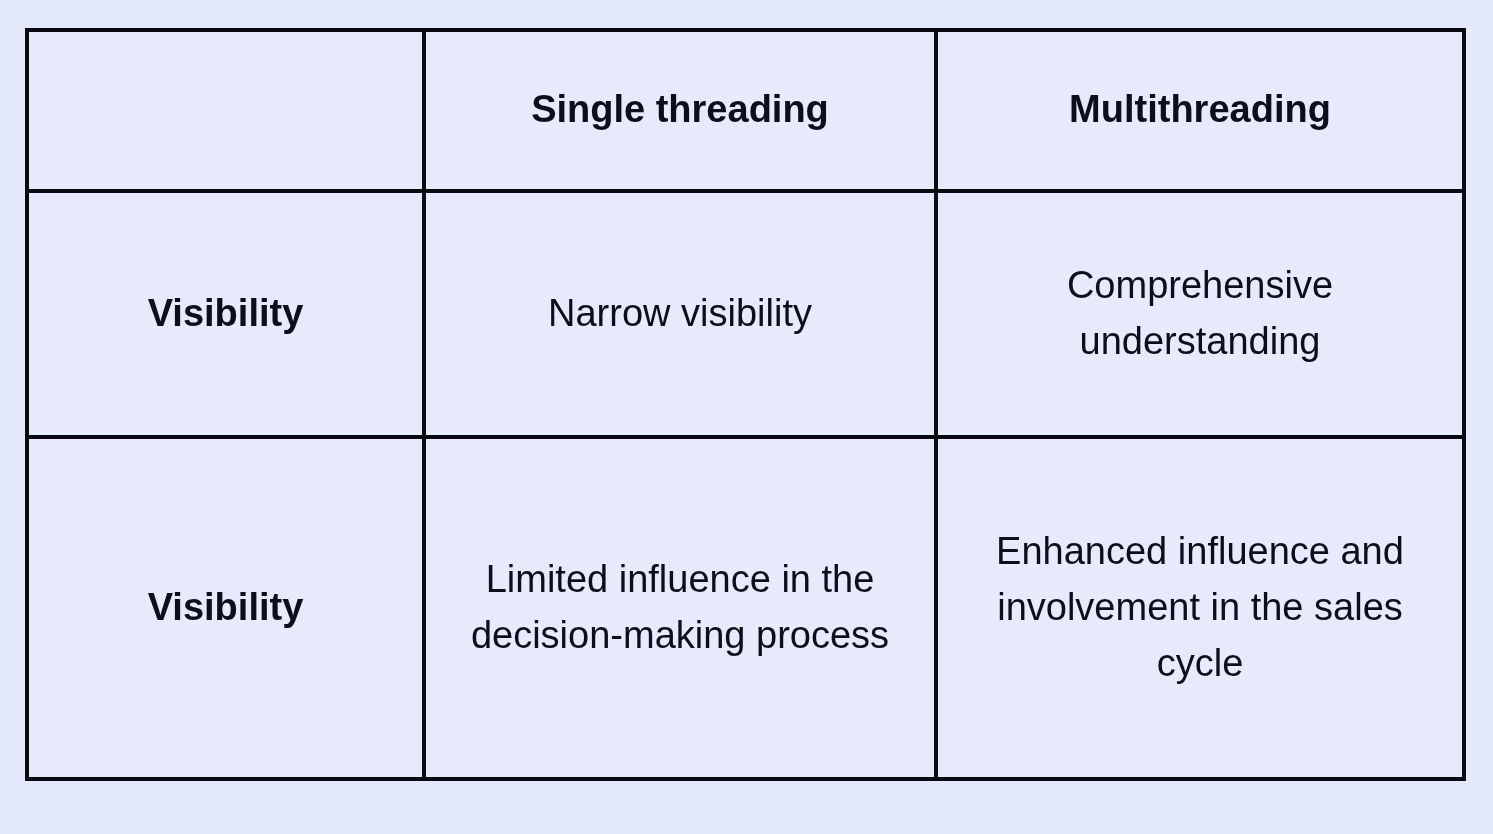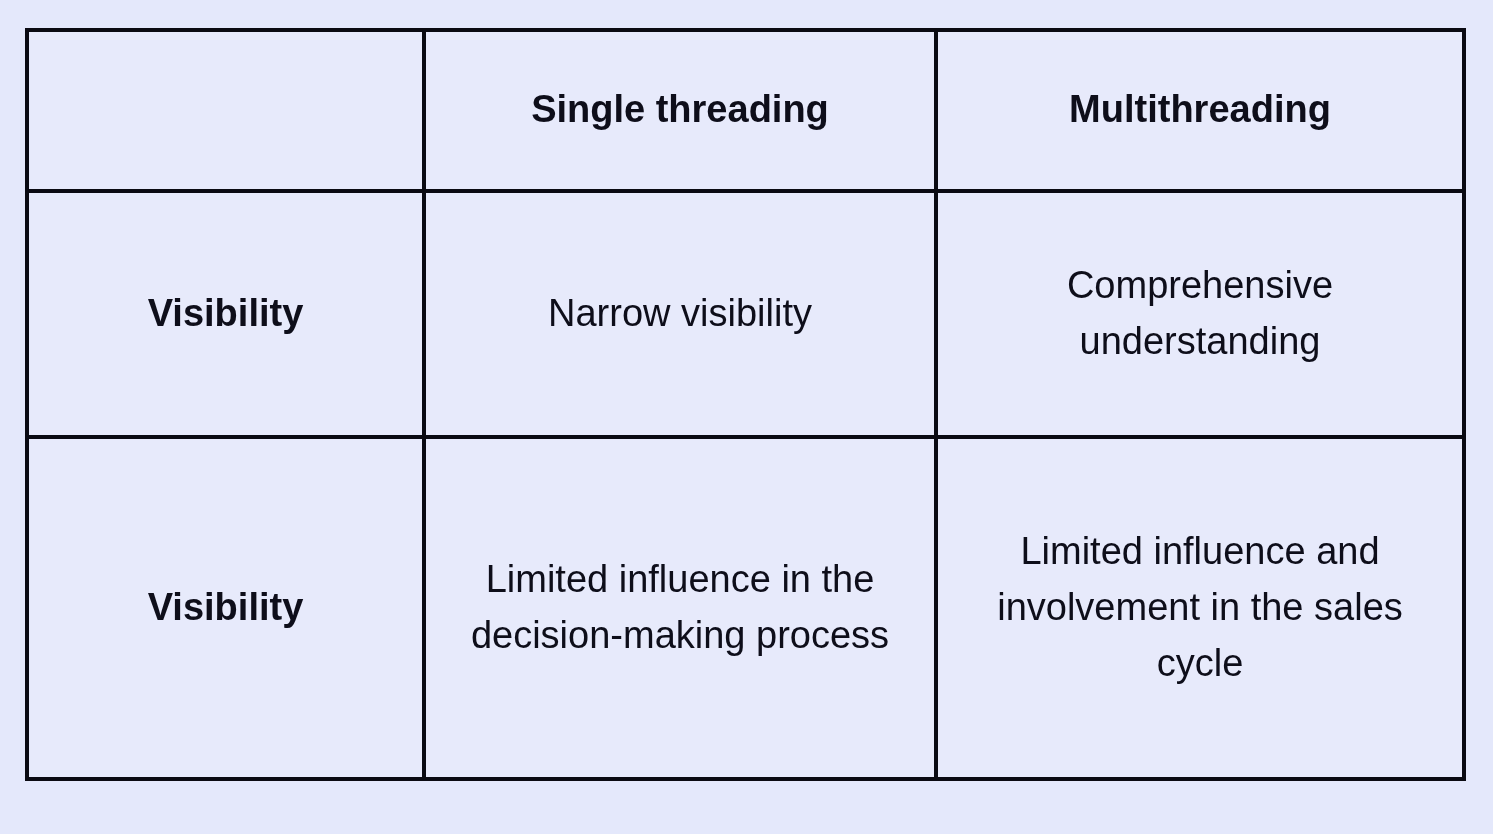--- a/index.html
+++ b/index.html
@@ -66,17 +66,17 @@
         <th>Multithreading</th>
       </tr>
       <tr class="r-visib">
         <th>Visibility</th>
         <td>Narrow visibility</td>
         <td>Comprehensive understanding</td>
       </tr>
       <tr class="r-influ">
         <th>Visibility</th>
         <td>Limited influence in the decision-making process</td>
-        <td>Limited influence and involvement in the sales cycle</td>
+        <td>Enhanced influence and involvement in the sales cycle</td>
       </tr>
     </tbody>
   </table>
 </div>
 
 </body></html>

